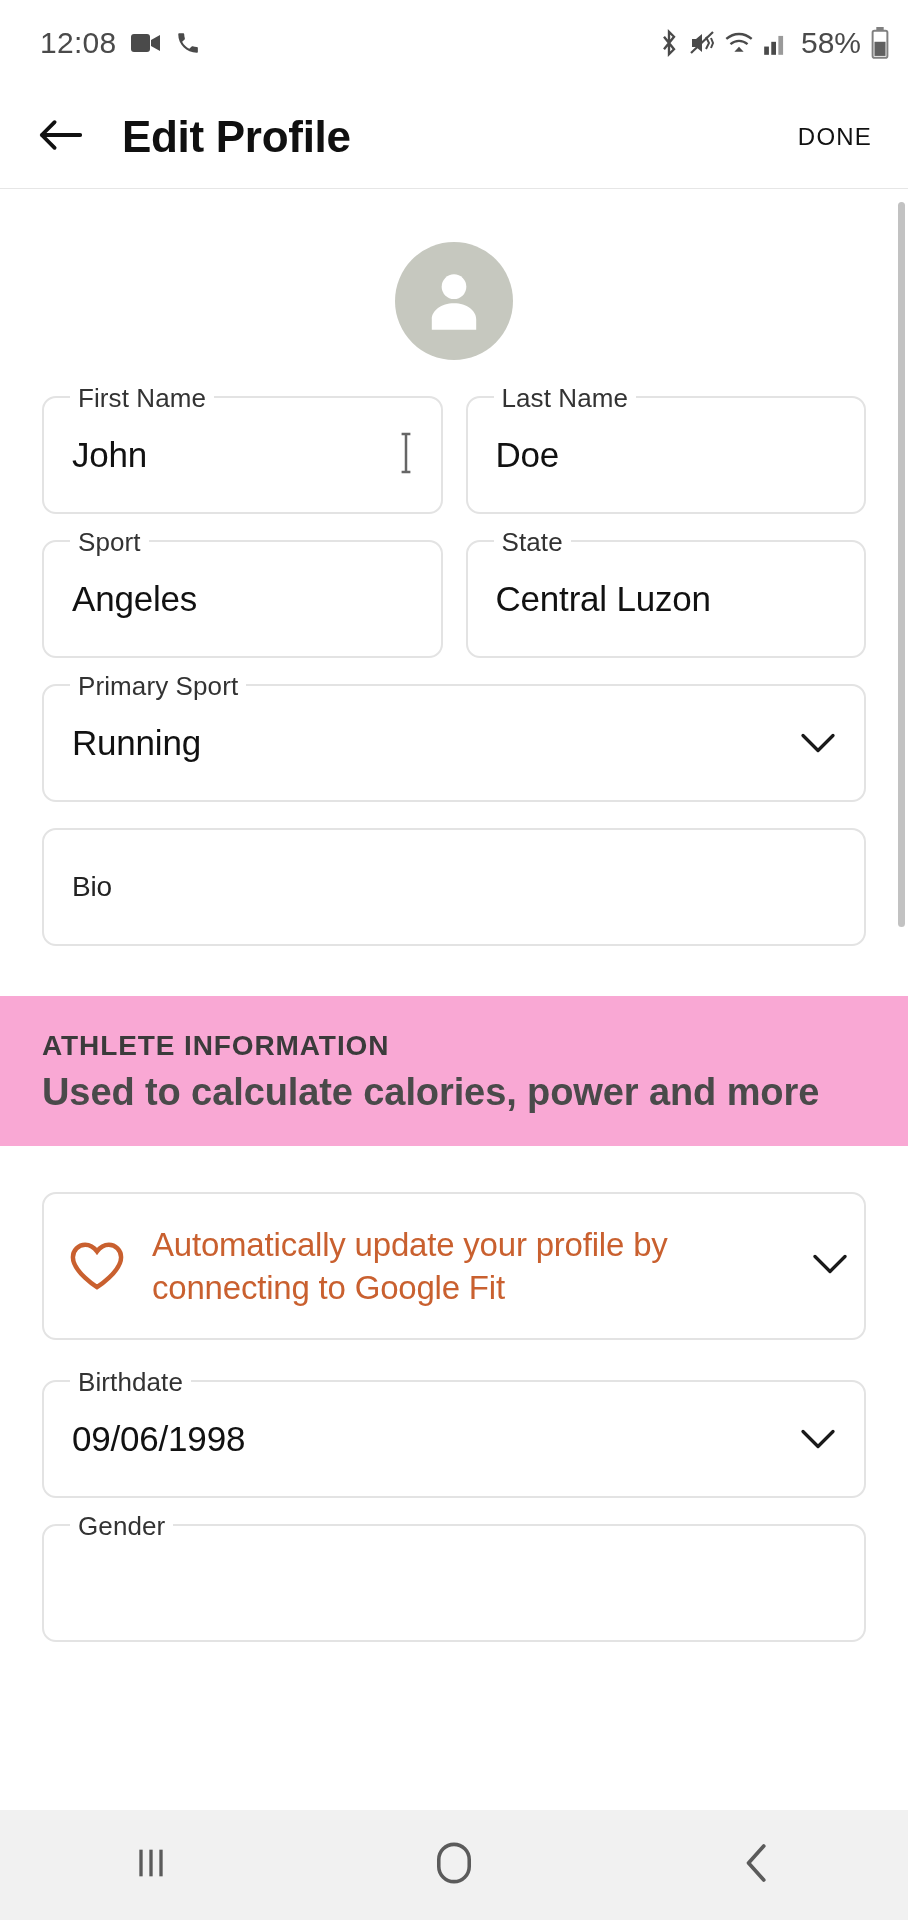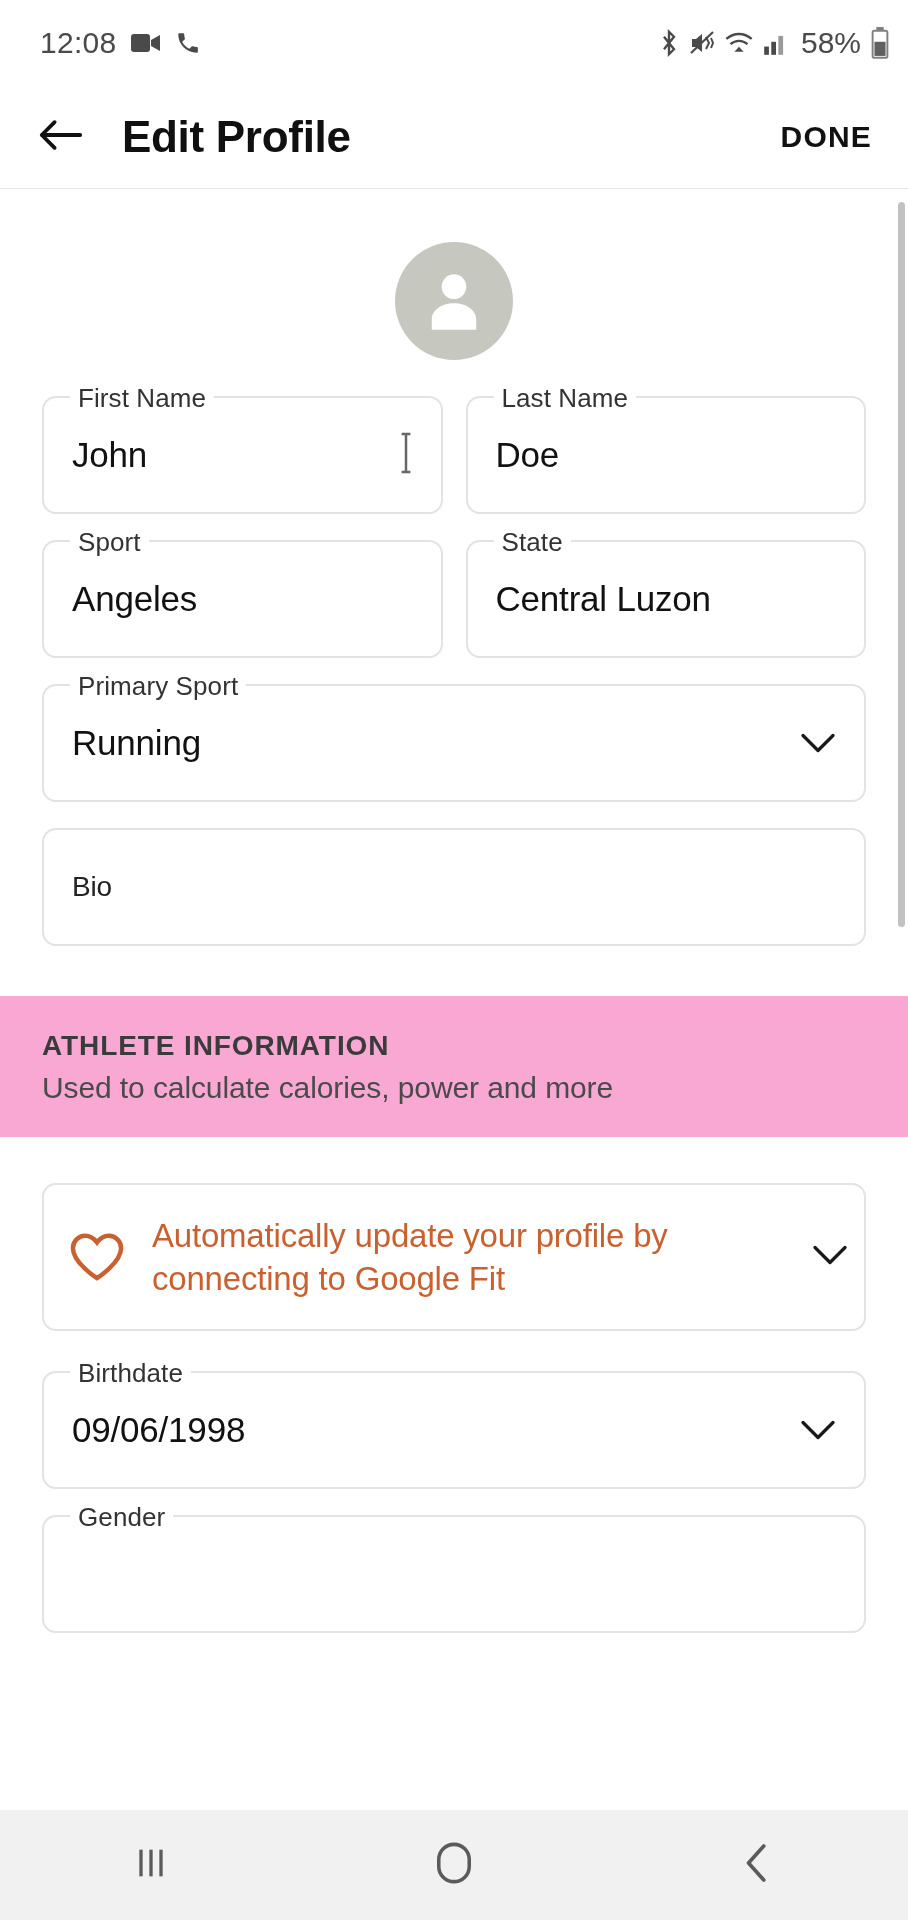--- a/index.html
+++ b/index.html
@@ -43,22 +43,22 @@
   }
   .page-title{
     font-size:44px;
     font-weight:bold;
     color:#101010;
     margin-left:30px;
     letter-spacing:-0.3px;
     flex:1 1 auto;
   }
   .done-btn{
-    font-size:30px;
-    font-weight:bold;
+    font-size:24px;
+    font-weight:normal;
     color:#111111;
     letter-spacing:1.2px;
     padding:12px 8px;
     flex:0 0 auto;
   }
 
   
   .content{
     position:absolute;
     top:190px;
@@ -147,23 +147,24 @@
     padding:34px 42px 32px;
   }
   .section-title{
     font-size:28px;
     font-weight:bold;
     color:#3b3b3b;
     letter-spacing:.9px;
     margin-bottom:9px;
   }
   .section-sub{
-    font-size:30px;
+    font-size:38px;
     color:#4a4a4a;
     letter-spacing:-0.1px;
+    font-weight:bold;
   }
 
   
   .fit-card{
     margin:46px 42px 0;
     border:2px solid #e3e3e3;
     border-radius:14px;
     min-height:148px;
     display:flex;
     align-items:center;

